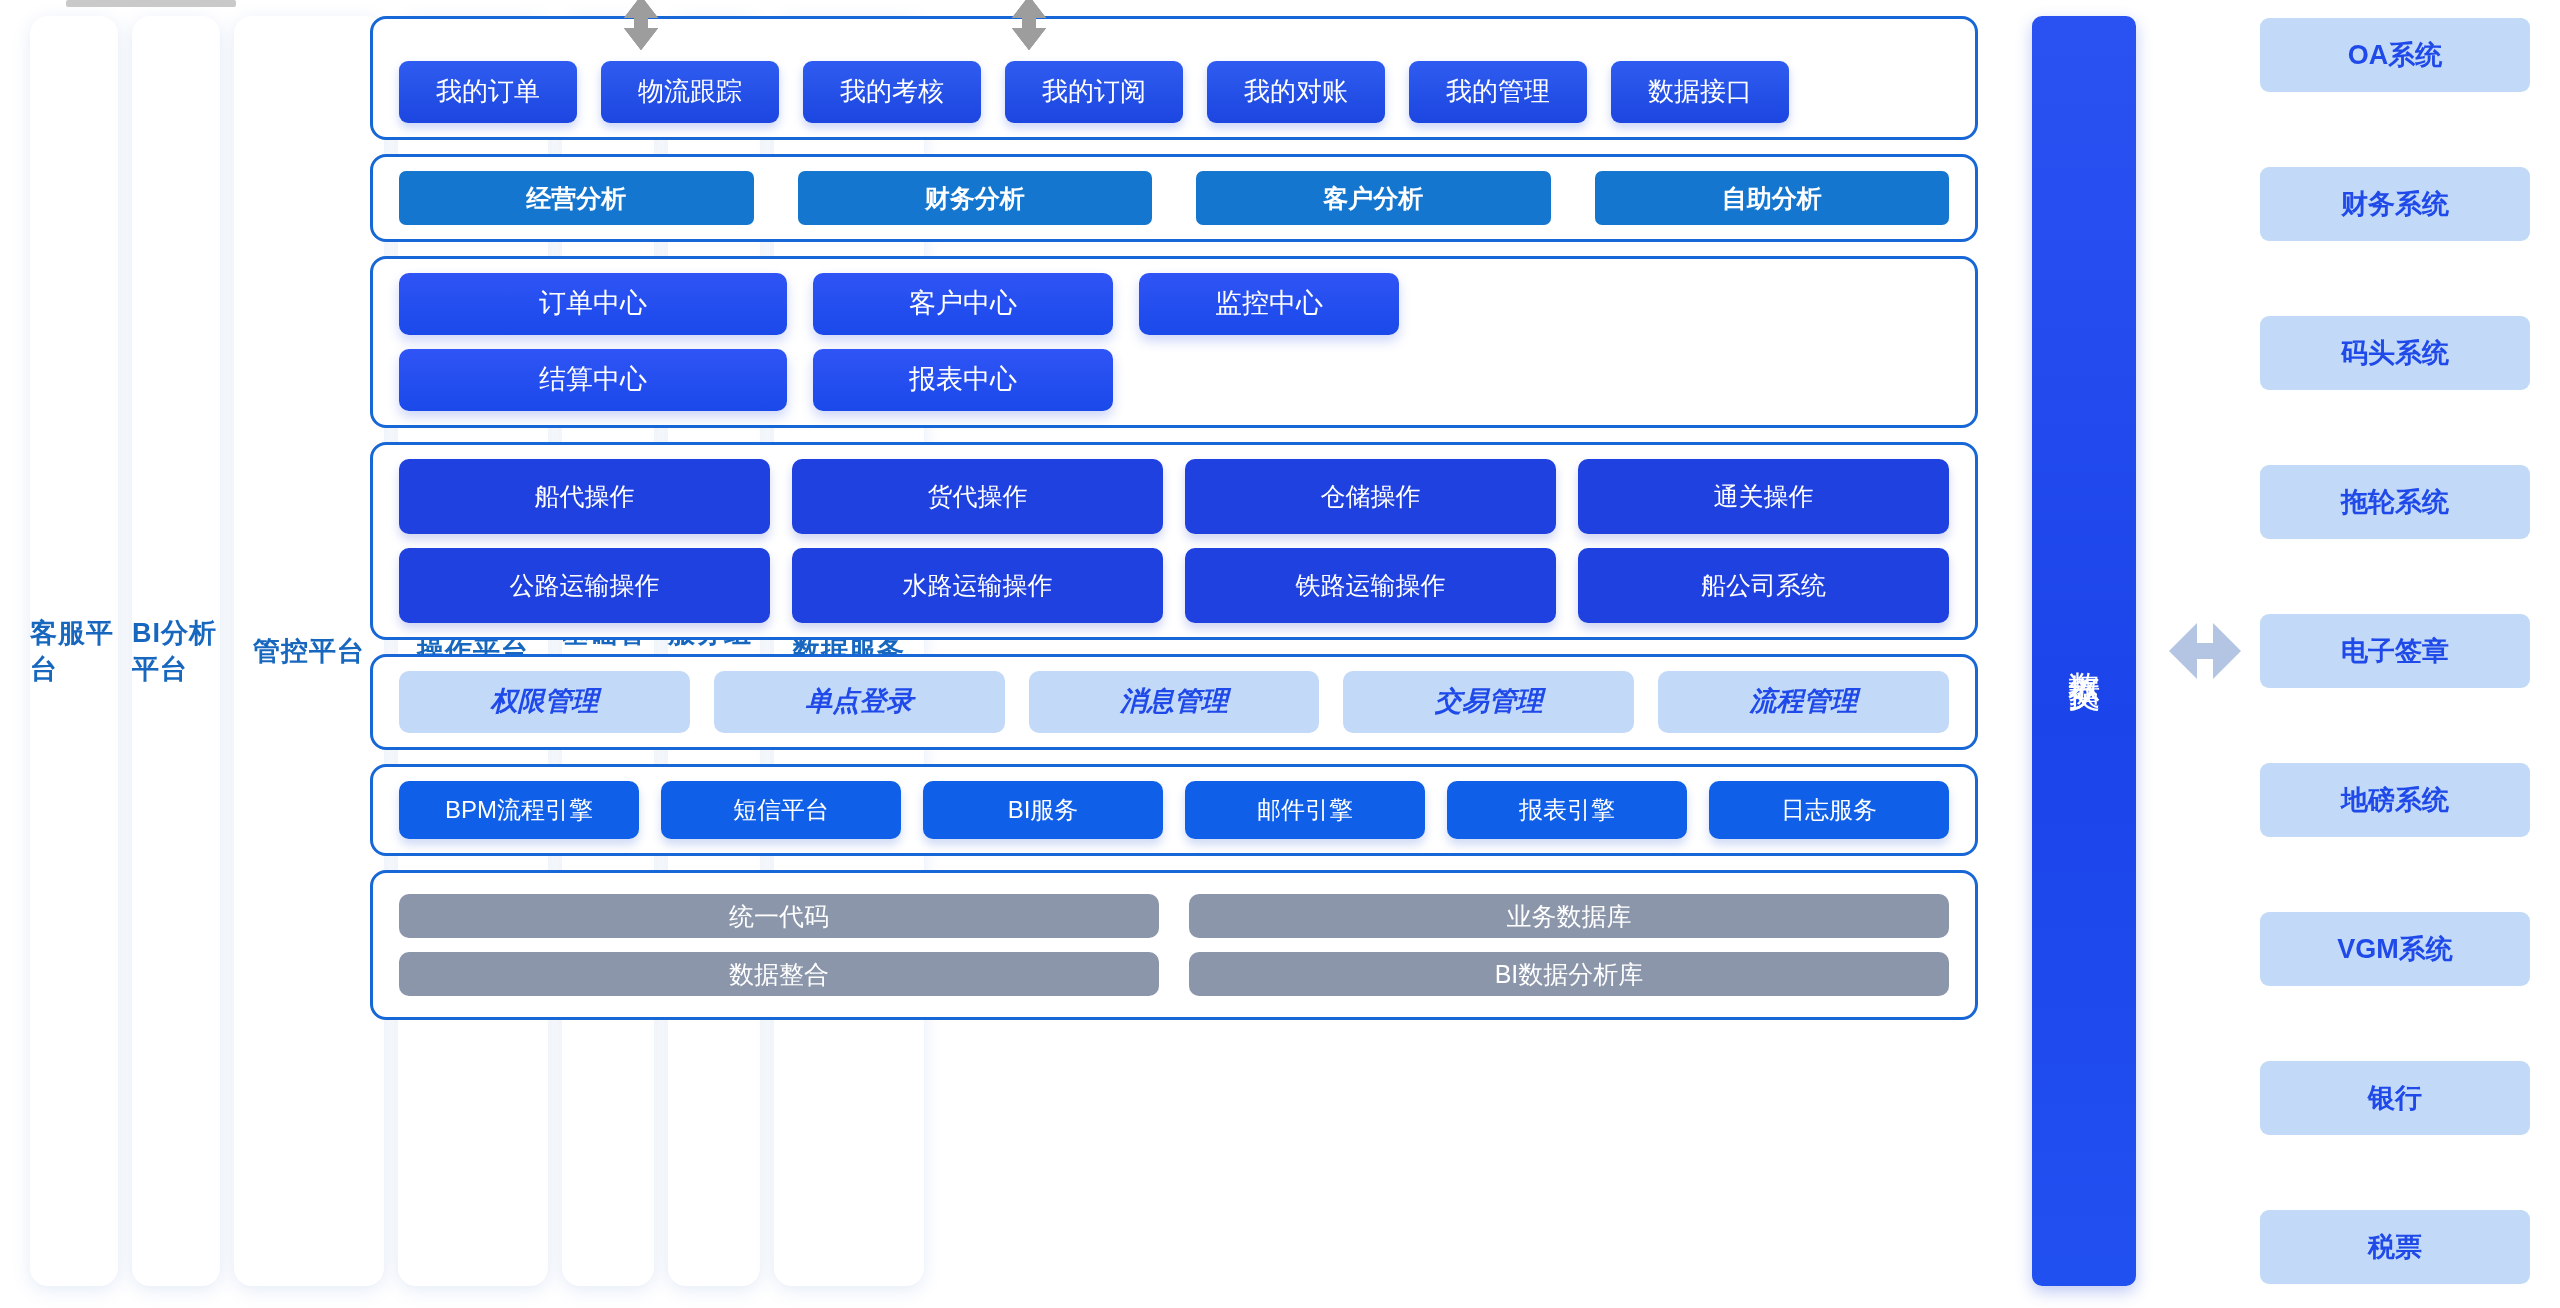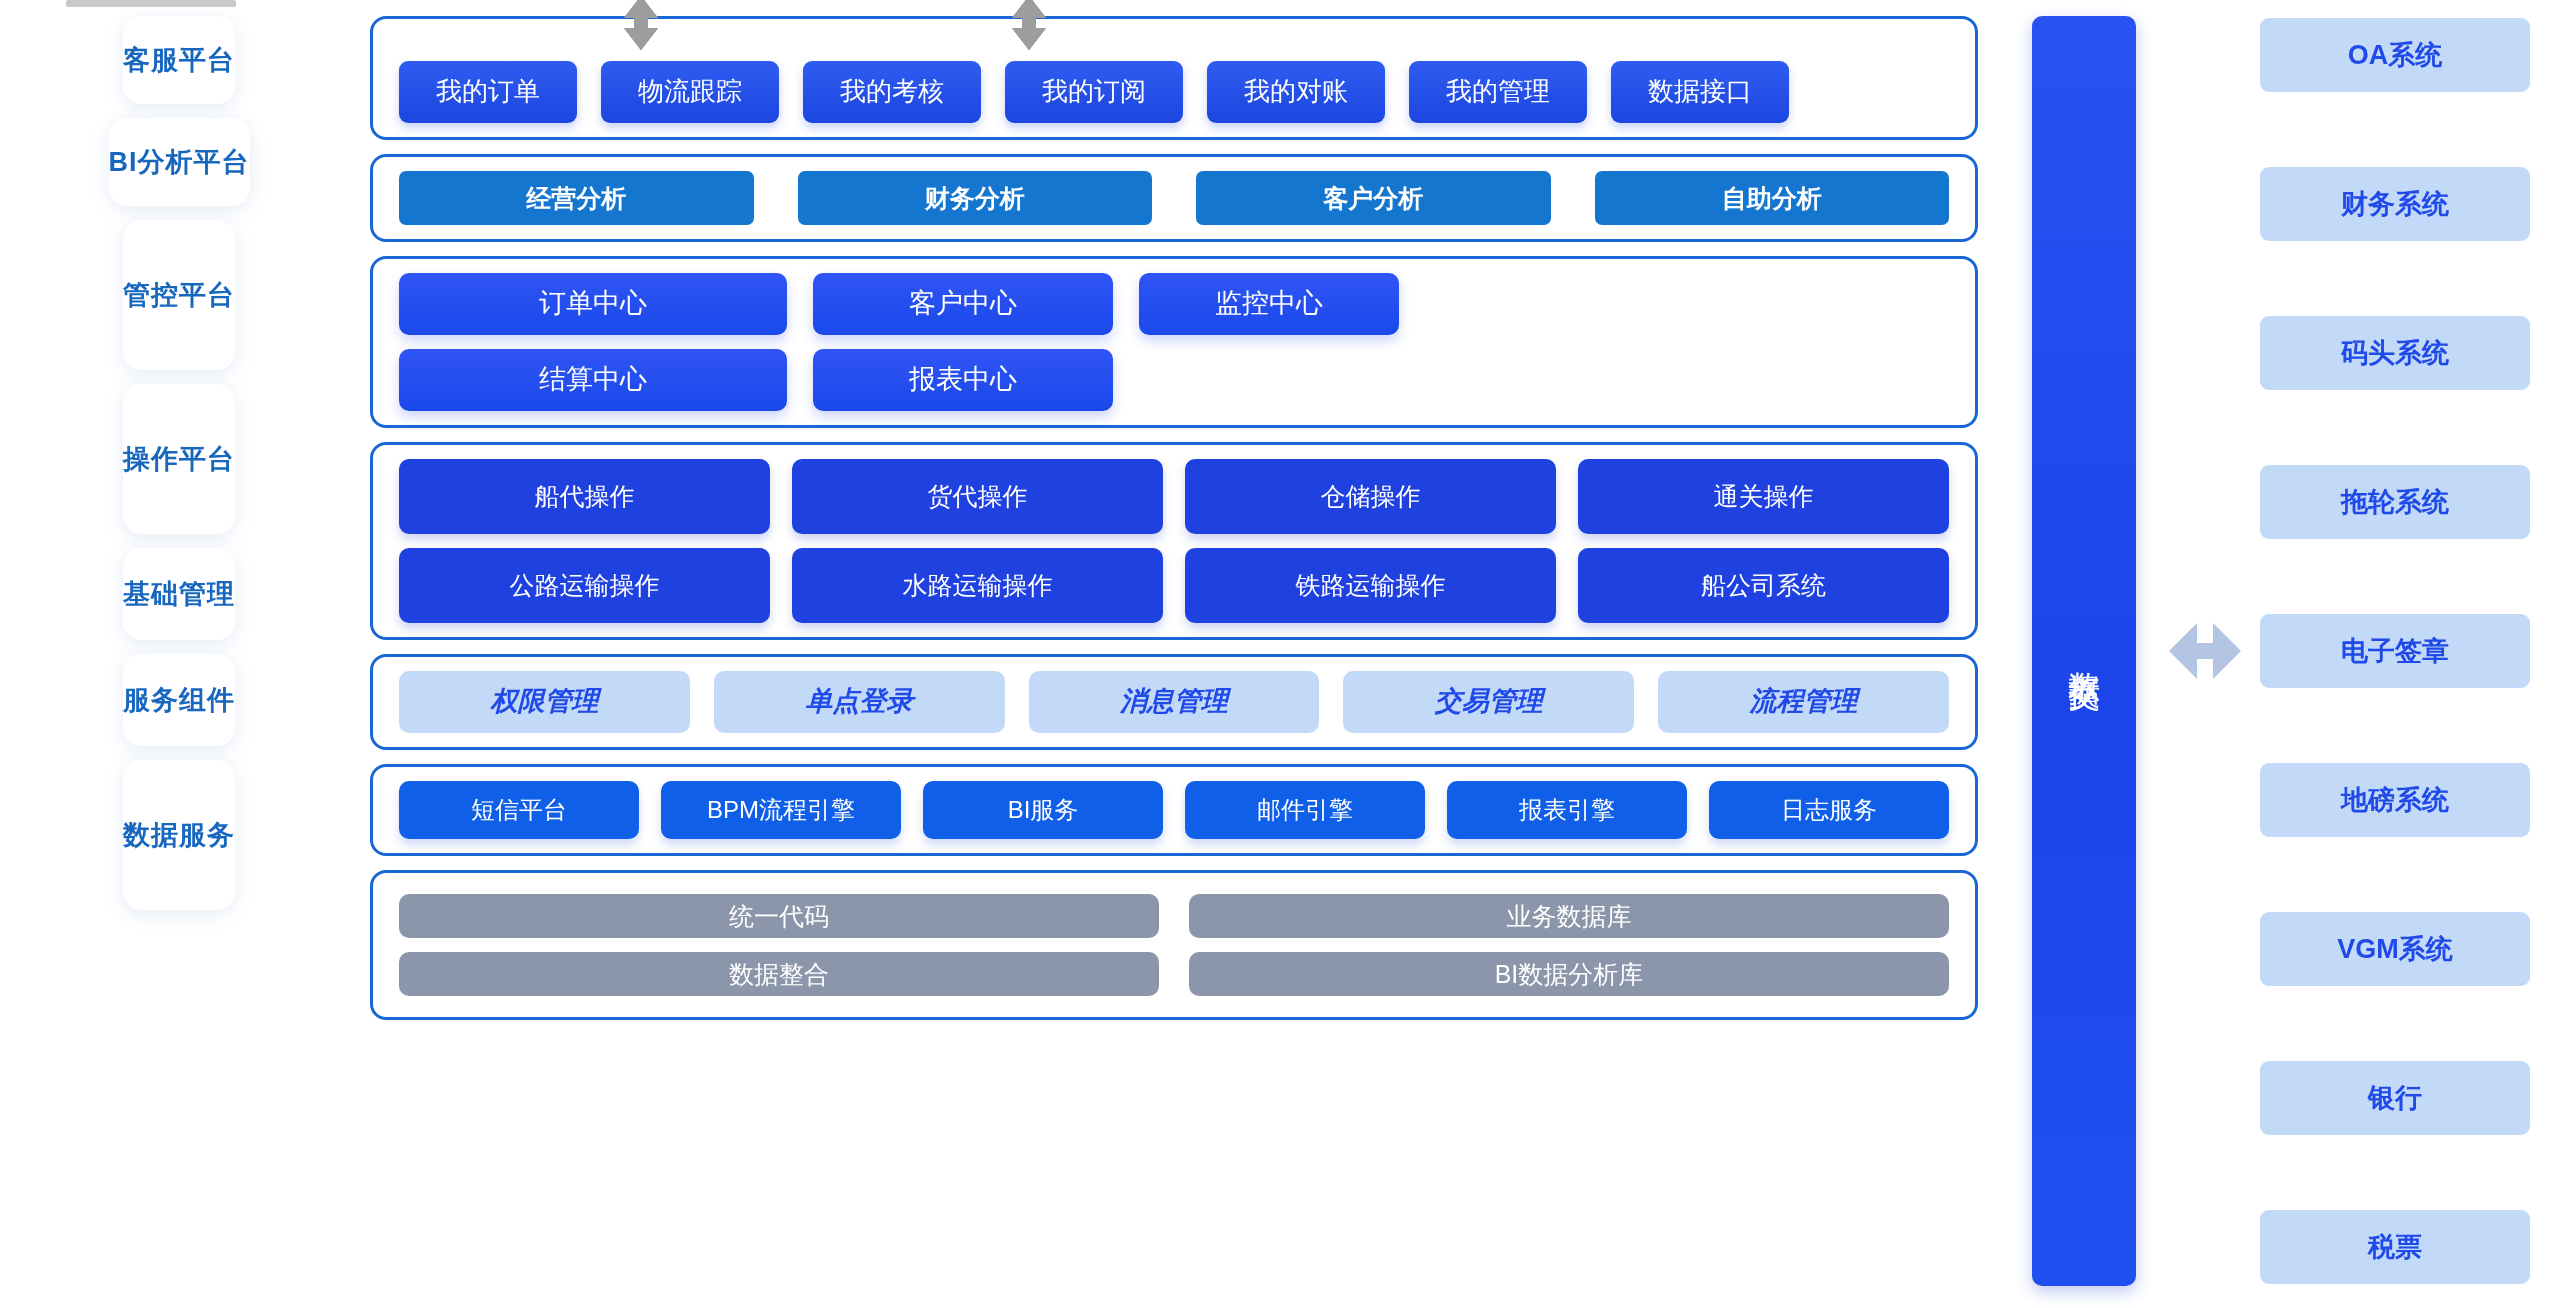--- a/index.html
+++ b/index.html
@@ -15,24 +15,23 @@
     display: flex;
     align-items: stretch;
     padding: 8px 0 14px 0;
   }
 
   
   .sidebar {
     width: 370px;
     flex: 0 0 370px;
     display: flex;
-    flex-direction: column;
+    flex-direction: row;
     gap: 14px;
     padding: 8px 42px 8px 30px;
-    align-items: center;
   }
   .side-card {
     background: #ffffff;
     border-radius: 18px;
     box-shadow: 0 4px 18px rgba(90,130,200,0.16);
     display: flex;
     align-items: center;
     justify-content: center;
     color: #1767bf;
     font-weight: bold;
@@ -377,22 +376,22 @@
       <svg class="v-arrow va-left" viewBox="0 0 38 58">
         <polygon points="19,2 36,24 26,24 26,34 36,34 19,56 2,34 12,34 12,24 2,24" fill="#9d9d9d"></polygon>
       </svg>
       <svg class="v-arrow va-right" viewBox="0 0 38 58">
         <polygon points="19,2 36,24 26,24 26,34 36,34 19,56 2,34 12,34 12,24 2,24" fill="#9d9d9d"></polygon>
       </svg>
     </div>
 
     <div class="layer l6 lay-h6">
       <div class="layer-row">
+        <div class="box">BPM流程引擎</div>
         <div class="box">短信平台</div>
-        <div class="box">BPM流程引擎</div>
         <div class="box">BI服务</div>
         <div class="box">邮件引擎</div>
         <div class="box">报表引擎</div>
         <div class="box">日志服务</div>
       </div>
     </div>
 
     <div class="layer l7 lay-h7">
       <div class="layer-row">
         <div class="box">统一代码</div>

